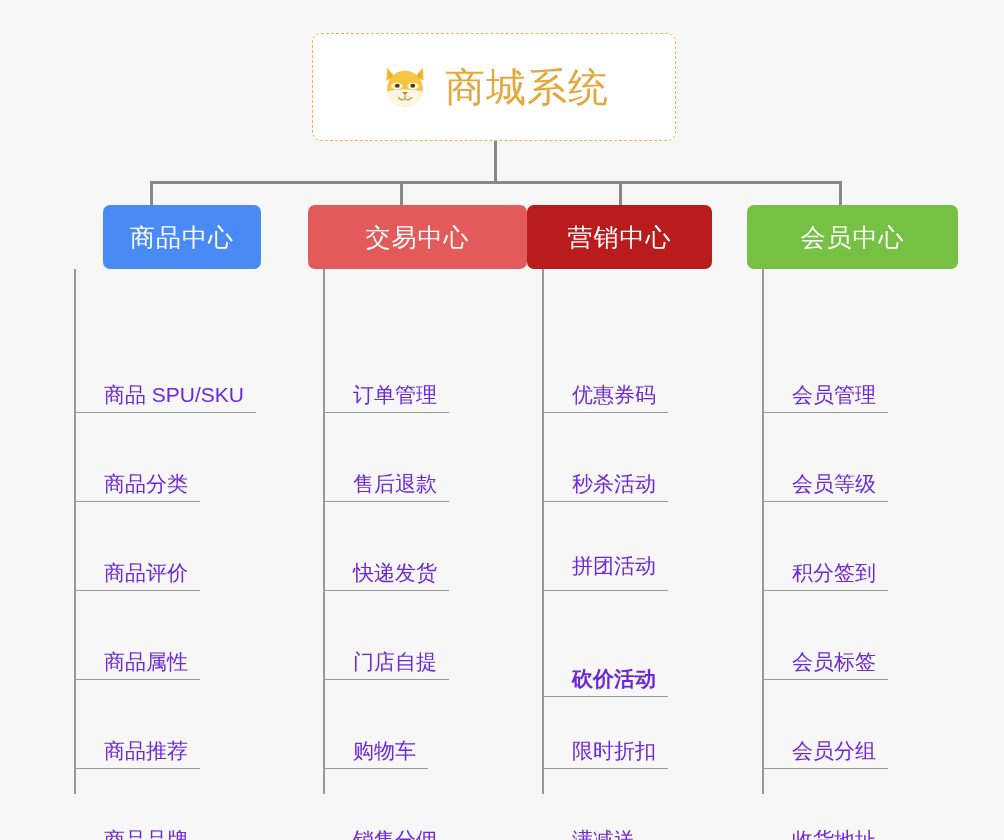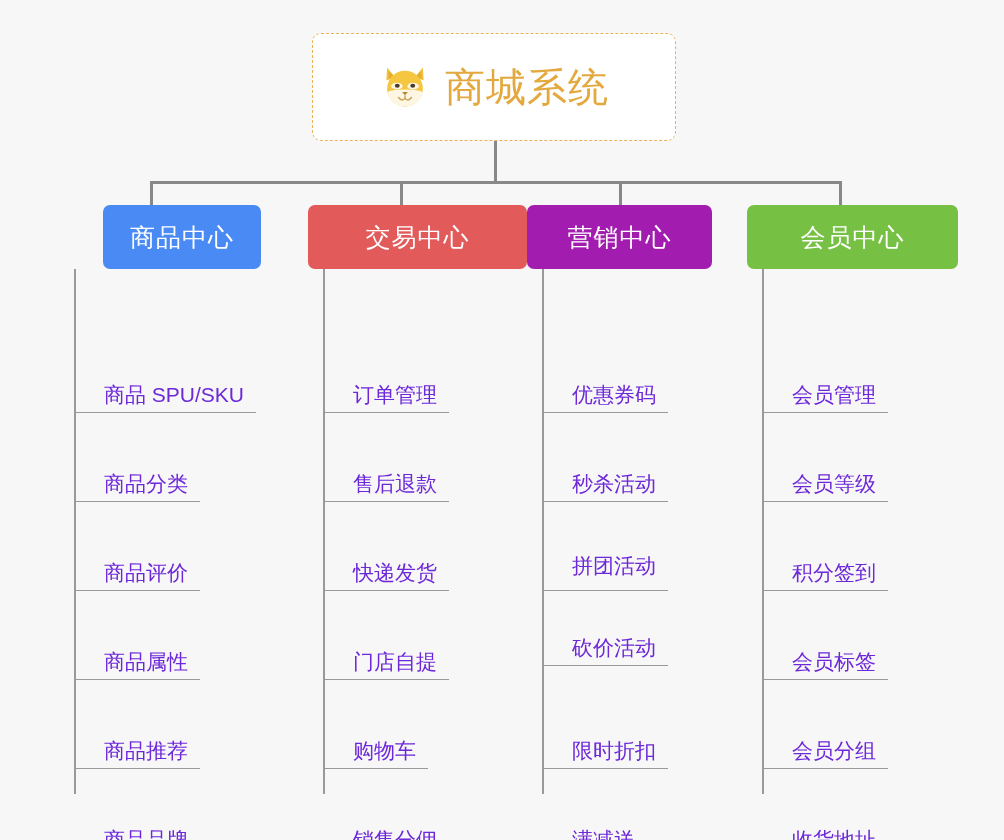--- a/index.html
+++ b/index.html
@@ -196,35 +196,35 @@
           </li>
           <li class="leaf-item" style="left: 15px; top: 454px;">
             <span class="leaf-label">购物车</span>
           </li>
           <li class="leaf-item" style="left: 15px; top: 543px;">
             <span class="leaf-label">销售分佣</span>
           </li>
         </ul>
       </div>
       <div class="branch" style="left: 527px;">
-        <div class="branch-header" style="width: 185px; background: #a21caf;">
+        <div class="branch-header" style="width: 185px; background: #b91c1c;">
           <span>营销中心</span>
         </div>
         <div class="trunk" style="left: 15px; top: 64px; height: 525px;"></div>
         <ul class="leaf-list">
           <li class="leaf-item" style="left: 15px; top: 98px;">
             <span class="leaf-label">优惠券码</span>
           </li>
           <li class="leaf-item" style="left: 15px; top: 187px;">
             <span class="leaf-label">秒杀活动</span>
           </li>
           <li class="leaf-item" style="left: 15px; top: 276px; align-items: center;">
             <span class="leaf-label">拼团活动</span>
           </li>
-          <li class="leaf-item" style="left: 15px; top: 351px;">
+          <li class="leaf-item" style="left: 15px; top: 382px; font-weight: bold;">
             <span class="leaf-label">砍价活动</span>
           </li>
           <li class="leaf-item" style="left: 15px; top: 454px;">
             <span class="leaf-label">限时折扣</span>
           </li>
           <li class="leaf-item" style="left: 15px; top: 543px;">
             <span class="leaf-label">满减送</span>
           </li>
         </ul>
       </div>

